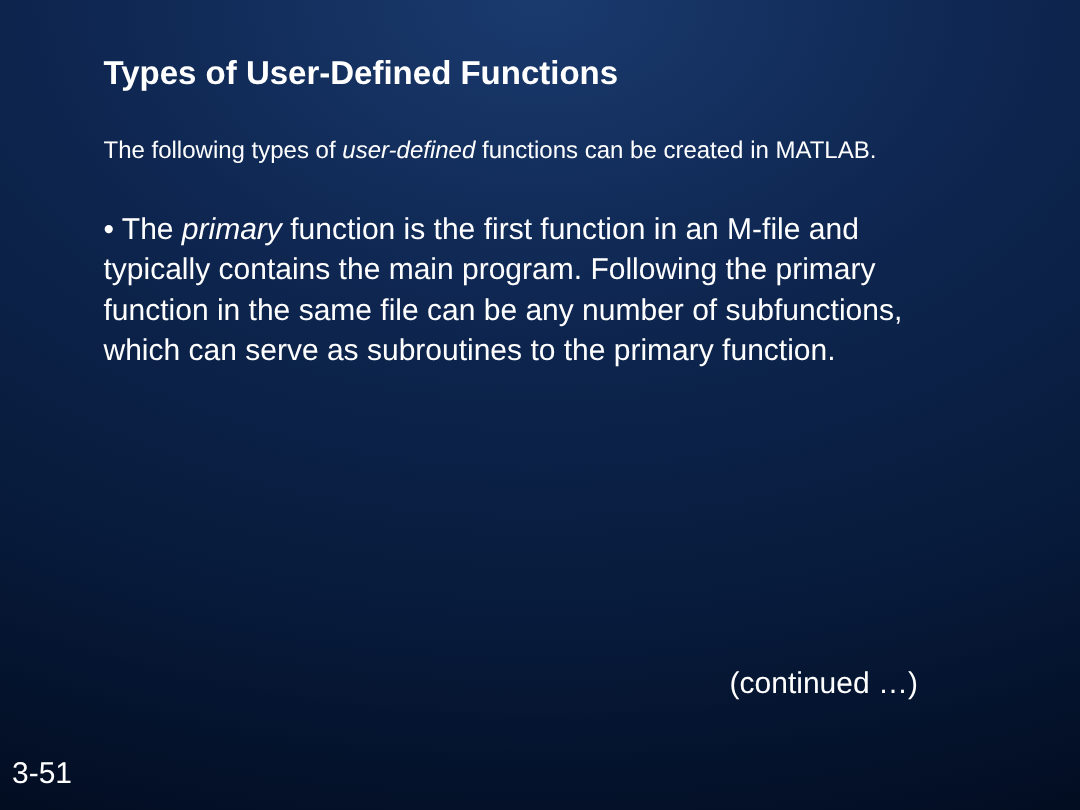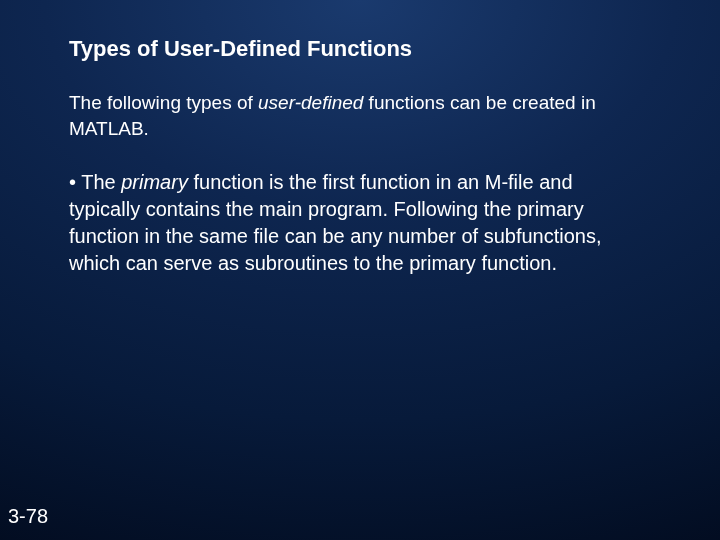--- a/index.html
+++ b/index.html
@@ -15,21 +15,21 @@
     width: 100%;
     height: 100%;
     padding: 36px 48px 0 69px;
   }
   .title {
     font-size: 22px;
     font-weight: bold;
     margin-bottom: 28px;
   }
   .intro {
-    font-size: 19px;
+    font-size: 16px;
     line-height: 1.35;
     margin-bottom: 28px;
     padding-right: 60px;
   }
   .italic { font-style: italic; }
   .bullet-row {
     font-size: 20px;
     line-height: 1.35;
     padding-right: 30px;
   }
@@ -57,16 +57,17 @@
   <div class="title">Types of User-Defined Functions</div>
 
   <div class="intro">
     <span>The following types of </span><span class="italic">user-defined</span><span> functions can be created in MATLAB.</span>
   </div>
 
   <div class="bullet-row">
     <span class="bullet-mark">•</span><span> The </span><span class="italic">primary</span><span> function is the first function in an M-file and typically contains the main  program. Following the primary function in the same file can be any number of subfunctions, which can serve as subroutines to the primary function.</span>
   </div>
 
+  <div class="continued">(continued …)</div>
 
-  <div class="page-num">3-78</div>
+  <div class="page-num">3-51</div>
 
 </div>
 
 </body></html>

